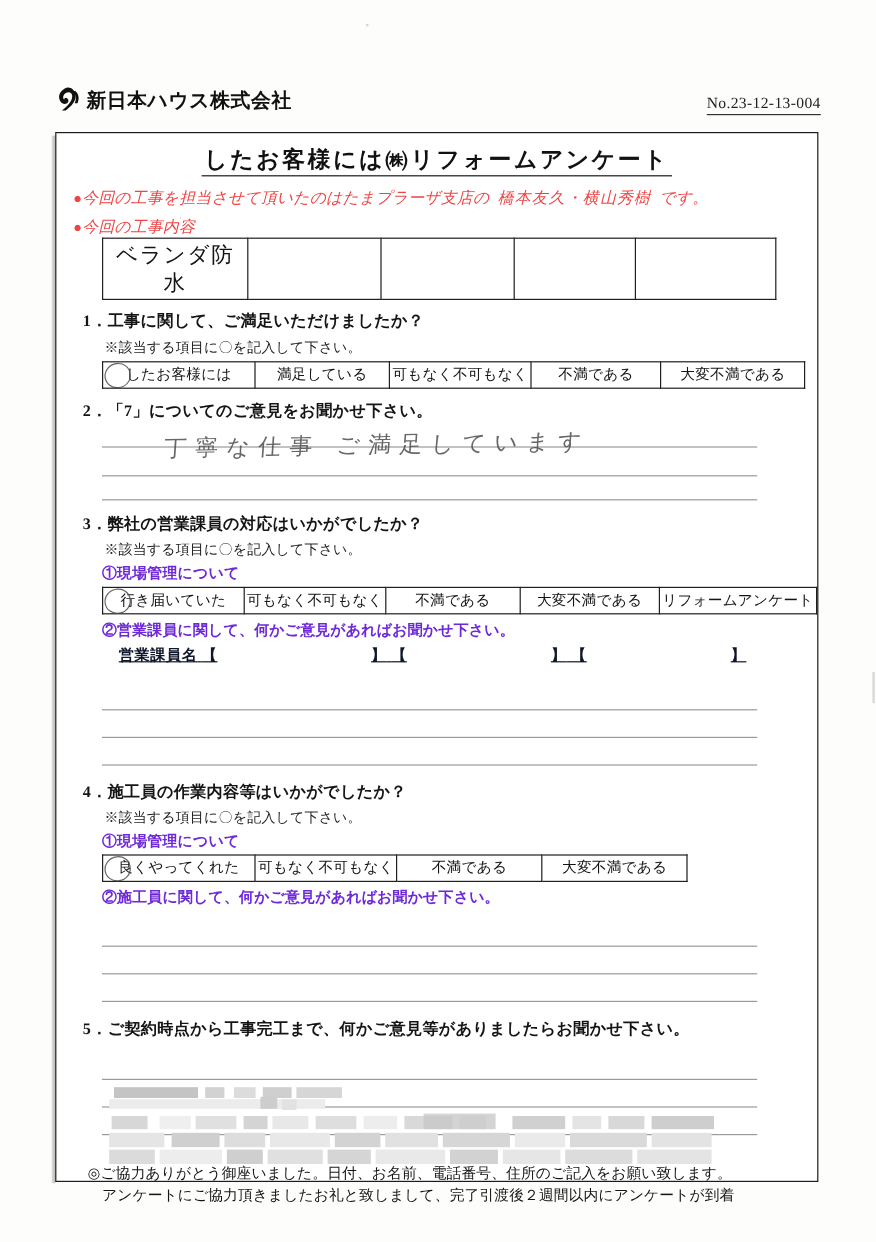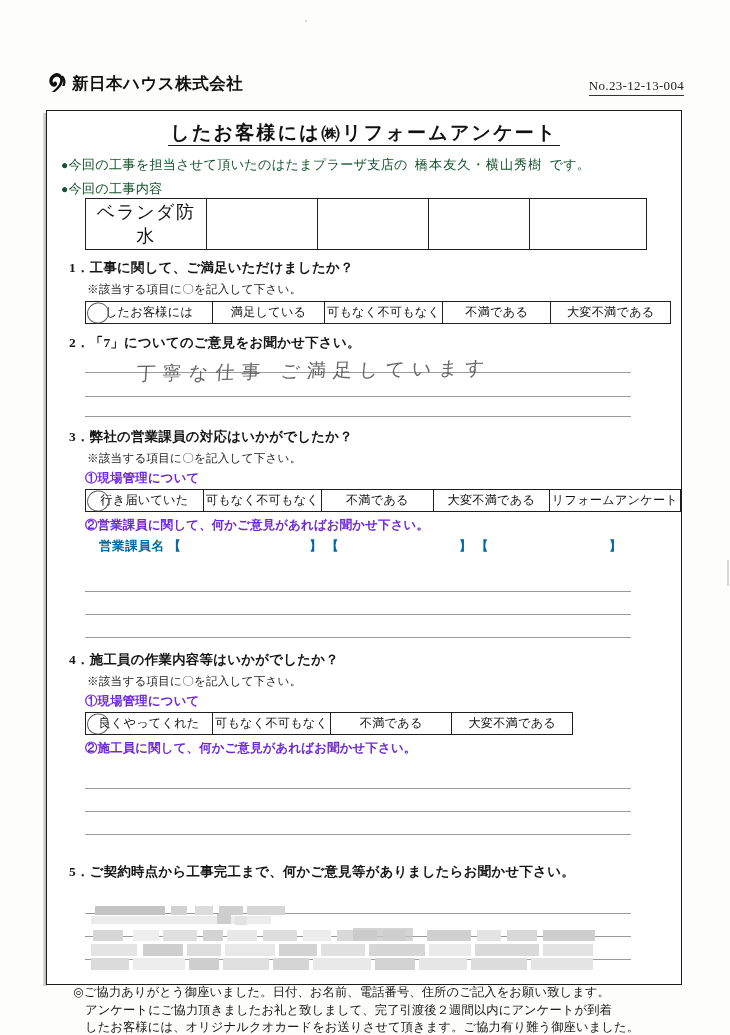--- a/index.html
+++ b/index.html
@@ -46,22 +46,23 @@
   .inner{position:absolute;left:0;top:0;width:100%;height:100%;}
   
   .title{
     text-align:center;margin-top:9px;
     font-size:19px;font-weight:bold;letter-spacing:2.2px;
     color:#111;
   }
   .title span{border-bottom:1.4px solid #1b1b1b;padding:0 2px 2px 2px;}
   
   .bullet-line{
-    font-size:13.2px;letter-spacing:.2px;margin:10px 0 0 14px;color:#14532d;
+    font-size:13.2px;letter-spacing:.2px;margin:10px 0 0 14px;color:#ef4444;
     white-space:nowrap;
+    font-style:italic;
   }
   .bullet-line .dot{font-size:12px;}
   .nm{letter-spacing:1px;}
   .qline{
     font-size:13.4px;letter-spacing:.3px;margin:0 0 0 22px;color:#151515;
     font-weight:bold;
   }
   .note{
     font-size:11.6px;letter-spacing:.2px;margin:5px 0 4px 40px;color:#1d1d1d;
   }
@@ -117,22 +118,22 @@
     position:absolute;left:52px;top:6px;
     font-family:"DejaVu Sans","Liberation Sans",sans-serif;
     font-size:19px;letter-spacing:7px;
     color:#4d4d4d;
     transform:skewX(-5deg) rotate(-1deg);
     white-space:nowrap;
     opacity:.85;
   }
   
   .staffrow{
-    font-size:12.6px;margin:4px 0 0 52px;letter-spacing:.5px;color:#0369a1;
-    font-weight:bold;white-space:nowrap;
+    font-size:12.6px;margin:4px 0 0 52px;letter-spacing:.5px;color:#0f172a;
+    font-weight:bold;white-space:nowrap;text-decoration:underline;
   }
   .gap1{display:inline-block;width:128px;}
   .gap2{display:inline-block;width:120px;}
   .gap3{display:inline-block;width:120px;}
   
   .footer{
     margin:0 0 0 26px;font-size:12.3px;line-height:17.5px;letter-spacing:.1px;
     color:#151515;
   }
   .footer div{white-space:nowrap;}
@@ -267,33 +268,32 @@
     </tr>
   </tbody>
       </table>
   <div class="sub" style="margin-top:5px">②施工員に関して、何かご意見があればお聞かせ下さい。</div>
   <div class="lines" style="margin-top:9px">
     <div class="wline"></div>
     <div class="wline"></div>
     <div class="wline"></div>
   </div>
 
-  <div class="qline" style="margin-top:28px">
+  <div class="qline" style="margin-top:14px">
     <span>5．</span><span>ご契約時点から工事完工まで、何かご意見等がありましたらお聞かせ下さい。</span>
   </div>
   <div class="lines" style="margin-top:10px">
     <div class="wline"></div>
     <div class="wline"></div>
     <div class="wline"></div>
   </div>
 
   <div class="footer" style="margin-top:24px">
     <div>◎ご協力ありがとう御座いました。日付、お名前、電話番号、住所のご記入をお願い致します。</div>
     <div class="ind">アンケートにご協力頂きましたお礼と致しまして、完了引渡後２週間以内にアンケートが到着</div>
-    <div class="ind">したお客様には、オリジナルクオカードをお送りさせて頂きます。ご協力有り難う御座いました。</div>
   </div>
 
   <div class="redact">
     <div class="px" style="left:28px;top:4px;width:70px;height:9px;background:#c4c4c4"></div>
     <div class="px" style="left:104px;top:4px;width:16px;height:9px;background:#d2d2d2"></div>
     <div class="px" style="left:128px;top:4px;width:18px;height:9px;background:#dcdcdc"></div>
     <div class="px" style="left:152px;top:4px;width:24px;height:9px;background:#cfcfcf"></div>
     <div class="px" style="left:180px;top:4px;width:38px;height:9px;background:#d6d6d6"></div>
     <div class="px" style="left:24px;top:14px;width:180px;height:8px;background:#ececec"></div>
     <div class="px" style="left:150px;top:12px;width:14px;height:10px;background:#cdcdcd"></div>

